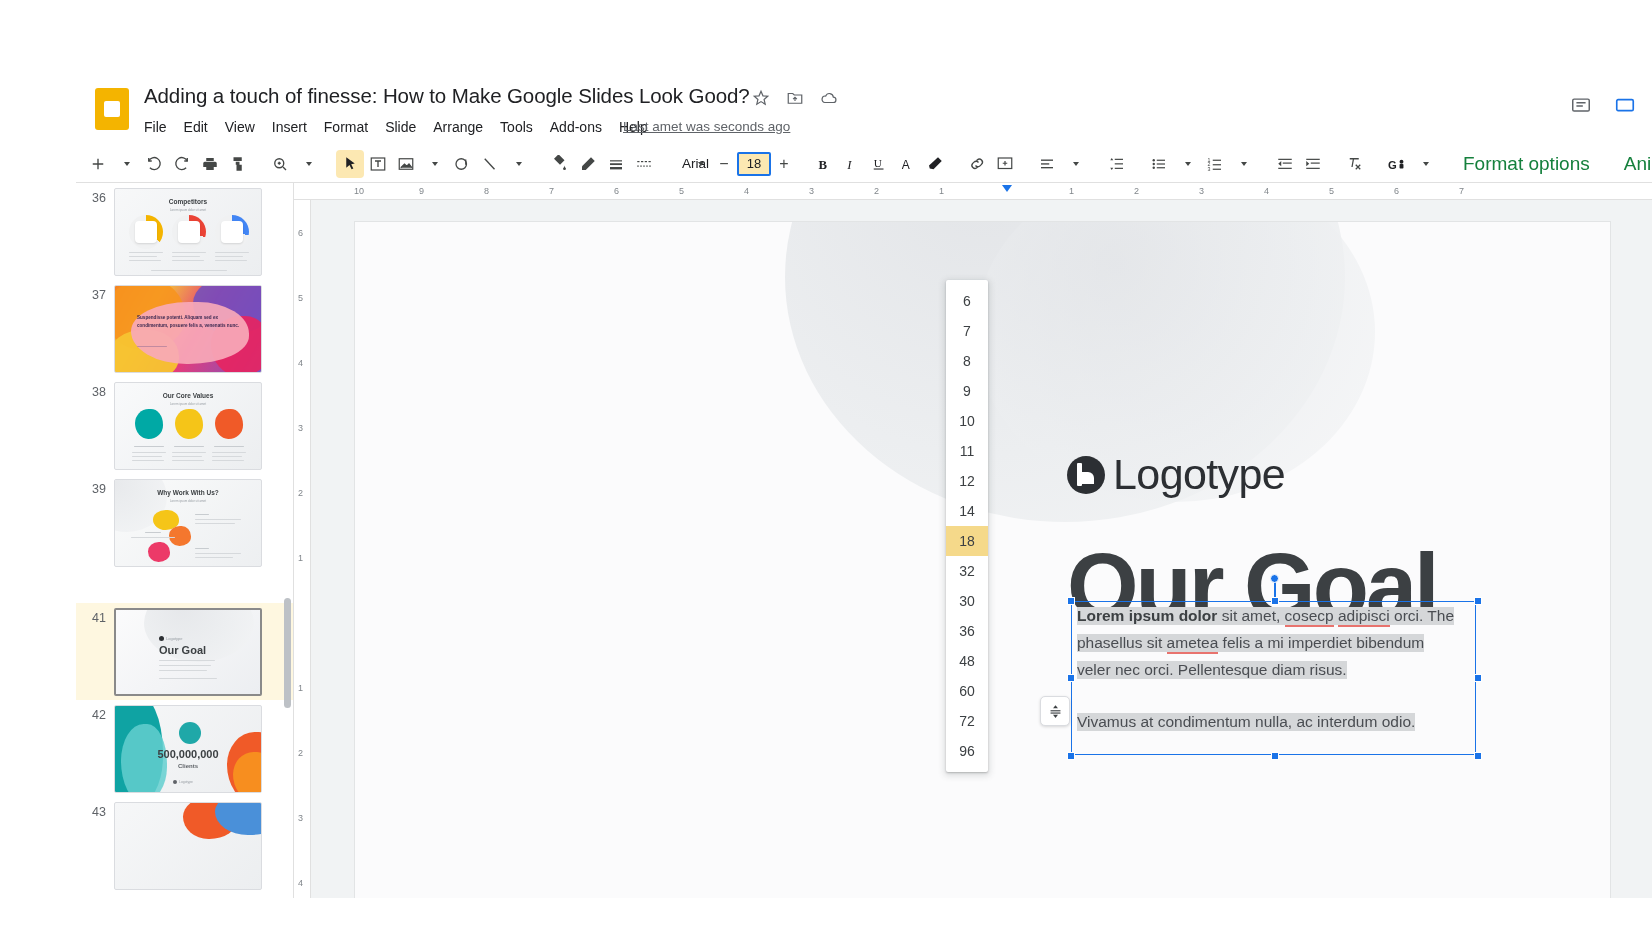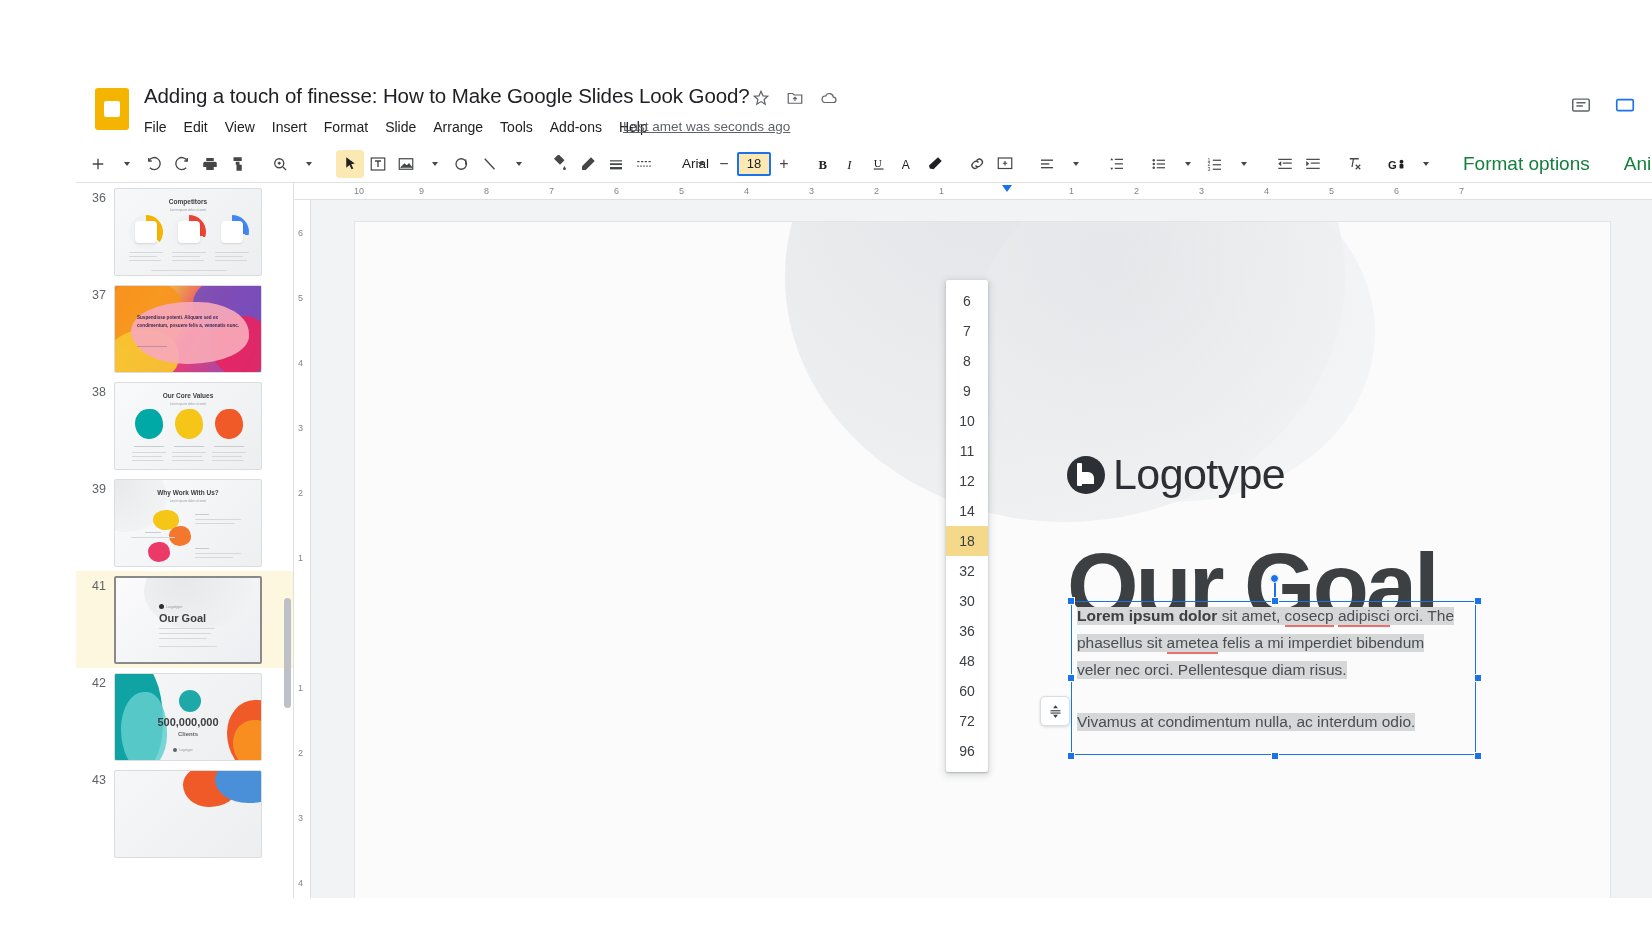--- a/index.html
+++ b/index.html
@@ -92,21 +92,21 @@
 
   
   .body-area { position: relative; height: 715px; display: flex; }
 
   
   .filmstrip {
     position: relative; width: 218px; height: 715px; background: #fff;
     border-right: 1px solid #e0e0e0; overflow: hidden;
   }
   .slide-row { position: relative; display: flex; align-items: flex-start; height: 97px; padding-top: 5px; }
-  .slide-row.active { background: #fef7e0; }
+  .slide-row.active { background: #fef7e0; margin-top: 32px; }
   .slide-num { width: 38px; text-align: right; padding-right: 8px; font-size: 12.5px; color: #5f6368; padding-top: 3px; }
   .thumb {
     position: relative; width: 148px; height: 88px; background: #fff;
     border: 1px solid #dadce0; border-radius: 2px; overflow: hidden;
   }
   .slide-row.active .thumb { border: 2px solid #8a8a8a; }
   .filmstrip-scrollbar {
     position: absolute; right: 2px; top: 415px; width: 7px; height: 110px;
     background: #bdc1c6; border-radius: 4px; cursor: pointer;
   }

